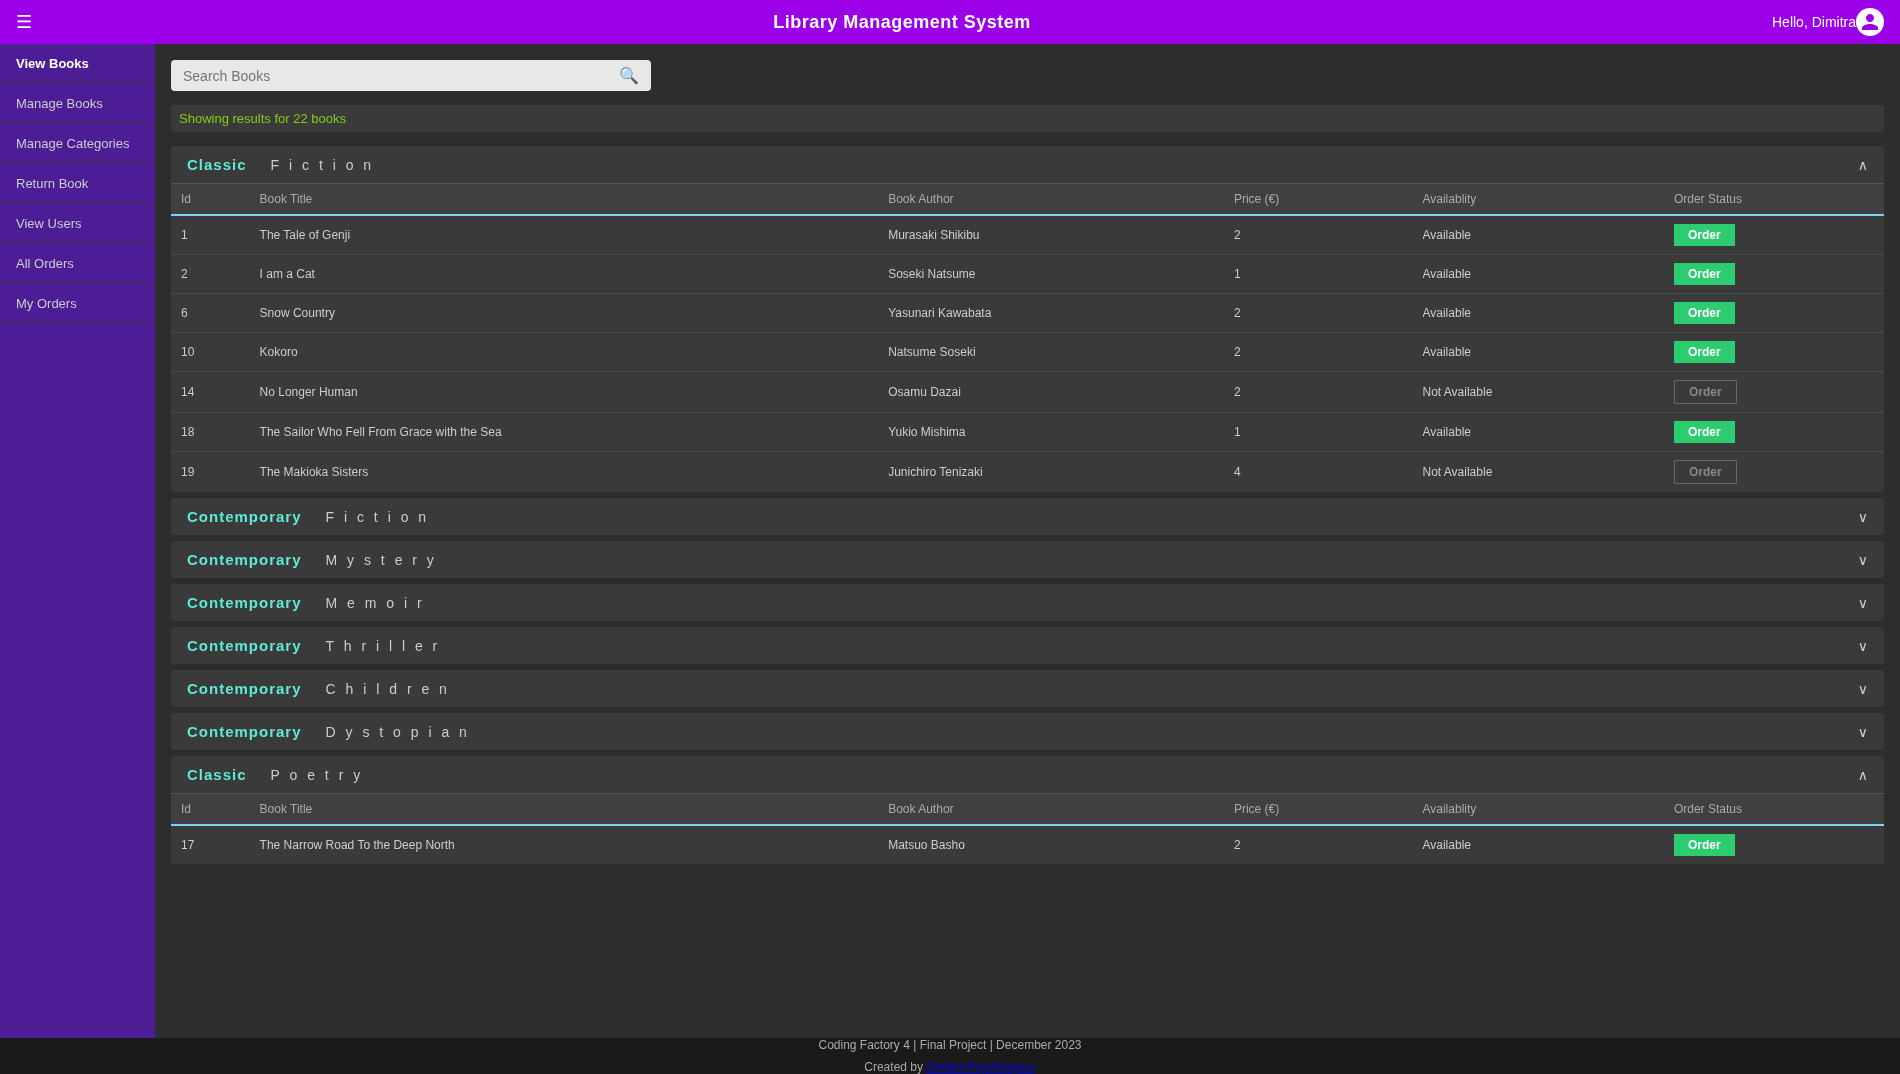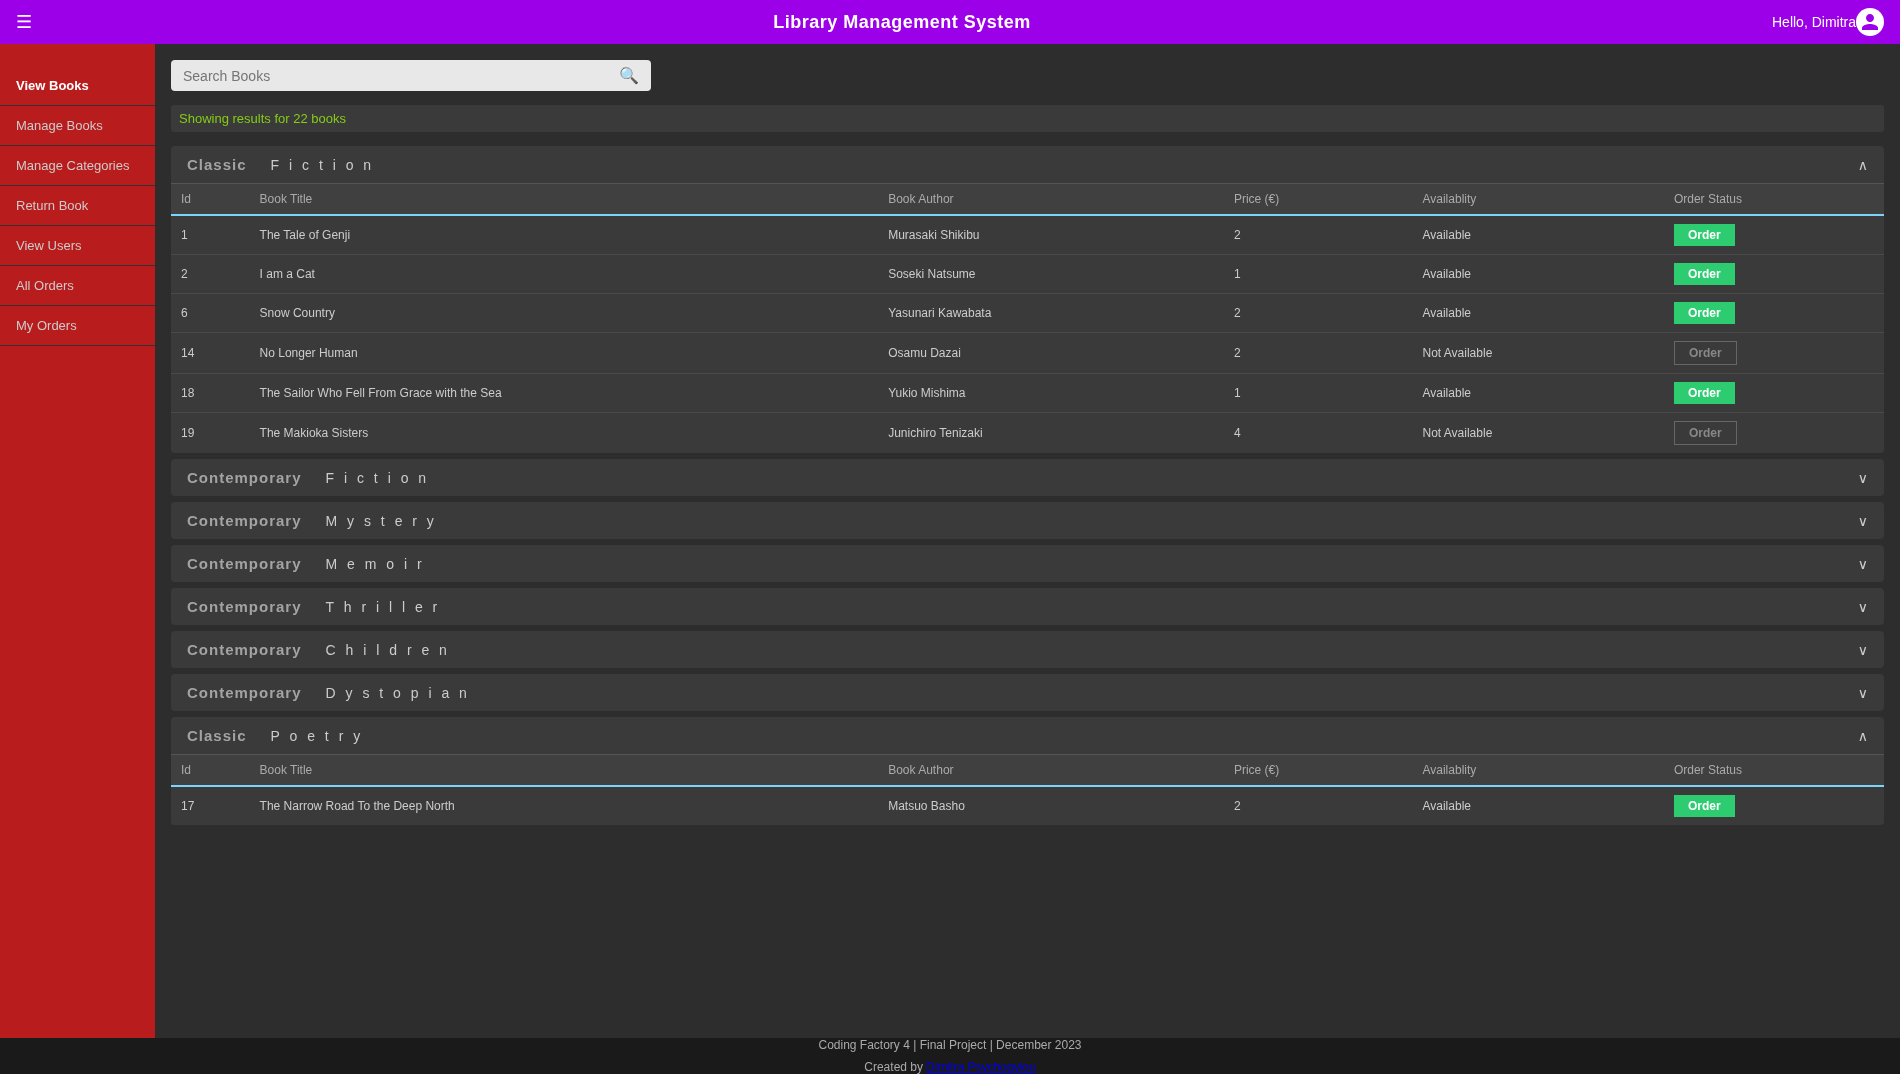--- a/index.html
+++ b/index.html
@@ -23,22 +23,22 @@
     .user-avatar { width: 28px; height: 28px; border-radius: 50%; background: #fff; display: flex; align-items: center; justify-content: center; }
     .user-avatar svg { width: 20px; height: 20px; fill: #9b00e8; }
 
     
     .sidebar {
       position: fixed;
       top: 44px;
       left: 0;
       width: 165px;
       bottom: 36px;
-      background: #b91c1c;
-      padding-top: 22px;
+      background: #4c1d95;
+      padding-top: 0;
     }
     .sidebar-item {
       padding: 12px 16px;
       color: #ccc;
       font-size: 13px;
       cursor: pointer;
       border-bottom: 1px solid #333;
     }
     .sidebar-item.active { color: #fff; font-weight: bold; }
 
@@ -92,21 +92,21 @@
       overflow: hidden;
     }
     .category-header {
       display: flex;
       align-items: center;
       justify-content: space-between;
       padding: 10px 16px;
       cursor: pointer;
     }
     .category-header-left { display: flex; align-items: center; gap: 24px; }
-    .category-type { color: #a3a3a3; font-size: 15px; font-weight: bold; letter-spacing: 1px; }
+    .category-type { color: #5eead4; font-size: 15px; font-weight: bold; letter-spacing: 1px; }
     .category-genre { color: #ccc; font-size: 14px; letter-spacing: 3px; }
     .chevron { color: #ccc; font-size: 14px; }
 
     
     .book-table { width: 100%; border-collapse: collapse; background: #3a3a3a; }
     .book-table th {
       text-align: left;
       padding: 8px 10px;
       font-size: 12px;
       color: #aaa;
@@ -242,20 +242,30 @@
     <td>6</td>
     <td>Snow Country</td>
     <td>Yasunari Kawabata</td>
     <td>2</td>
     <td>Available</td>
     <td>
       <button class="order-btn">Order</button>
     </td>
   </tr>
           <tr>
+    <td>10</td>
+    <td>Kokoro</td>
+    <td>Natsume Soseki</td>
+    <td>2</td>
+    <td>Available</td>
+    <td>
+      <button class="order-btn">Order</button>
+    </td>
+  </tr>
+          <tr>
     <td>14</td>
     <td>No Longer Human</td>
     <td>Osamu Dazai</td>
     <td>2</td>
     <td>Not Available</td>
     <td>
       <button class="order-btn disabled" disabled="">Order</button>
     </td>
   </tr>
           <tr>

